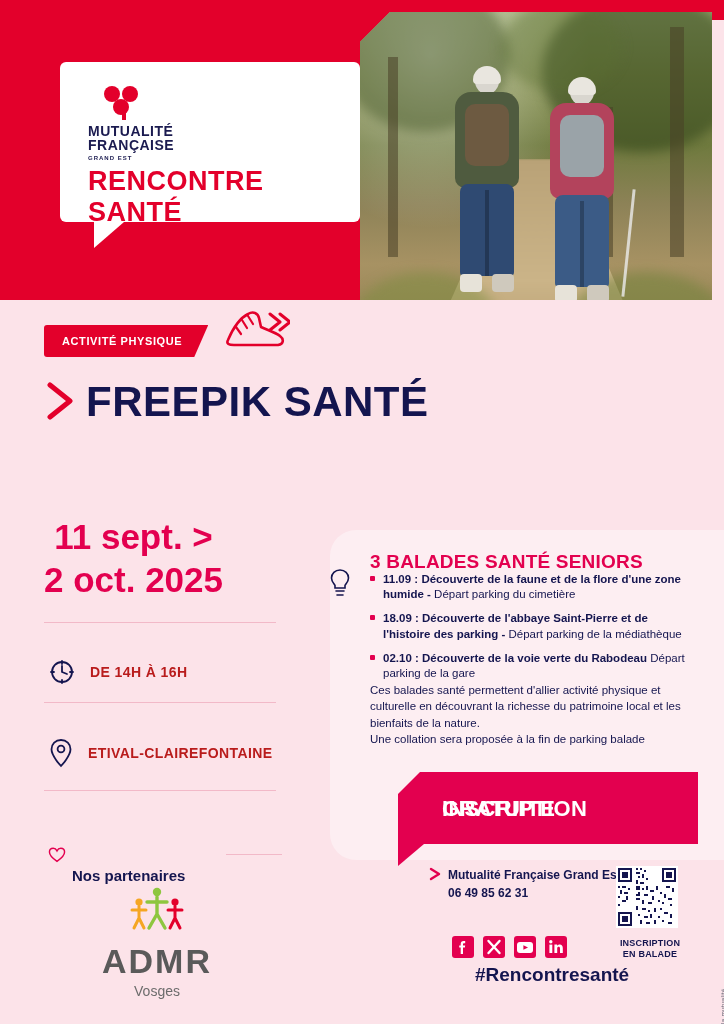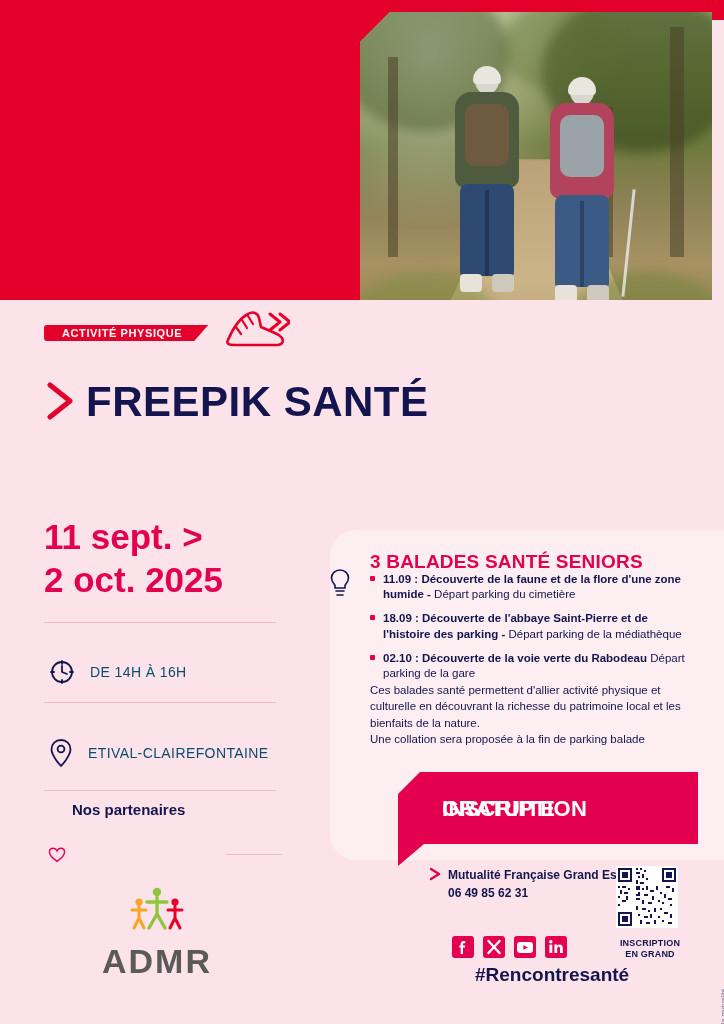--- a/index.html
+++ b/index.html
@@ -110,48 +110,48 @@
   
   .body-pink { position:absolute; left:0; top:300px; width:724px; height:724px; background:#fce3e9; }
   .soft-panel {
     position:absolute; left: 330px; top: 530px; width: 394px; height: 330px;
     background: #fdeef2; border-radius: 26px 0 0 26px;
   }
 
   
   .tag {
     position:absolute; left: 44px; top: 325px;
-    height: 16px; padding: 0 26px 0 18px;
+    height: 32px; padding: 0 26px 0 18px;
     background:#e3002b; color:#fff; font-size: 11px; font-weight:bold;
     letter-spacing: .6px; display:flex; align-items:center;
     clip-path: polygon(0 0, 100% 0, calc(100% - 14px) 100%, 0 100%);
     border-radius: 3px 0 0 3px;
   }
   .shoe-icon { position:absolute; left: 220px; top: 300px; width: 70px; height: 60px; }
 
   
   .main-title {
     position:absolute; left: 86px; top: 378px;
     font-size: 42px; font-weight: bold; color:#14154f; letter-spacing: .5px;
   }
   .chev-title { position:absolute; left: 46px; top: 382px; width: 30px; height: 38px; }
 
   
   .dates {
     position:absolute; left: 44px; top: 516px;
-    font-size: 35px; font-weight: bold; color:#e3004f; line-height: 1.22;
+    font-size: 35px; font-weight: bold; color:#e3004f; line-height: 1.22; text-align: center;
   }
   .rule { position:absolute; background:#f2b9c8; height:1px; }
 
   .info-row { position:absolute; display:flex; align-items:center; gap:14px; }
-  .info-row .txt { font-size: 14px; font-weight: normal; color:#0c4a6e; letter-spacing:.4px; }
+  .info-row .txt { font-size: 14px; font-weight: bold; color:#b91c1c; letter-spacing:.4px; }
 
   
   .partners-label {
-    position:absolute; left: 72px; top: 801px;
+    position:absolute; left: 72px; top: 867px;
     font-size: 15px; font-weight: bold; color:#14154f;
   }
   .heart-icon { position:absolute; left: 48px; top: 846px; width:18px; height:18px;}
   .admr { position:absolute; left: 62px; top: 886px; width: 190px; text-align:center; }
   .admr-mark { width: 56px; height: 46px; margin: 0 auto 6px; position:relative; }
   .admr-name { font-size: 34px; letter-spacing: 2px; color:#5a5a5a; font-weight:600; }
   .admr-sub { font-size: 14px; color:#6c6c6c; margin-top: 2px; }
 
   
   .list-title {
@@ -237,20 +237,36 @@
         <div class="pack"></div>
       <div class="legs"></div>
         <div class="boots">
           <i></i>
           <i></i>
         </div>
       <div class="pole" style="right:-6px;"></div>
     </div>
   </div>
 
+  <div class="bubble">
+    <div class="logo-wrap">
+      <div class="logo-mark">
+        <span class="l1"></span>
+          <span class="l2"></span>
+          <span class="l3"></span>
+          <span class="stem"></span>
+      </div>
+      <div class="logo-text">
+        <div class="l-a">MUTUALITÉ</div>
+        <div class="l-b">FRANÇAISE</div>
+        <div class="l-c">GRAND EST</div>
+      </div>
+    </div>
+    <div class="bubble-title">RENCONTRE SANTÉ</div>
+  </div>
 
   <div class="body-pink"></div>
   <div class="soft-panel"></div>
 
   <div class="tag">
     <span>ACTIVITÉ PHYSIQUE</span>
   </div>
   <svg class="shoe-icon" viewBox="0 0 70 60">
     <path d="M8 40 C14 26 20 18 28 14 C33 11 38 13 39 18 L41 27 C47 30 55 32 60 36 C64 39 64 44 58 45 L14 45 C9 45 6 44 8 40Z" fill="none" stroke="#e3002b" stroke-width="2.6" stroke-linejoin="round"></path>
     <path d="M28 16 L33 24 M22 20 L27 28 M16 27 L21 34" stroke="#e3002b" stroke-width="2.2" stroke-linecap="round"></path>
@@ -299,20 +315,21 @@
   <div class="admr">
     <svg class="admr-mark" viewBox="0 0 56 46">
       <circle cx="28" cy="6" r="4.2" fill="#8ec63f"></circle>
       <path d="M28 11 L28 28 M18 16 L38 16 M28 28 L20 42 M28 28 L36 42" stroke="#8ec63f" stroke-width="3.4" stroke-linecap="round"></path>
       <circle cx="10" cy="16" r="3.6" fill="#f5a623"></circle>
       <path d="M10 20 L10 32 M3 24 L17 24 M10 32 L5 42 M10 32 L15 42" stroke="#f5a623" stroke-width="3" stroke-linecap="round"></path>
       <circle cx="46" cy="16" r="3.6" fill="#e3002b"></circle>
       <path d="M46 20 L46 32 M39 24 L53 24 M46 32 L41 42 M46 32 L51 42" stroke="#e3002b" stroke-width="3" stroke-linecap="round"></path>
     </svg>
     <div class="admr-name">ADMR</div>
+    <div class="admr-sub">Vosges</div>
   </div>
 
   <svg class="bulb-icon" viewBox="0 0 26 34">
     <path d="M13 3 C8 3 4.5 6.6 4.5 11 C4.5 14.4 6.6 16.3 8 18.4 L8 21 L18 21 L18 18.4 C19.4 16.3 21.5 14.4 21.5 11 C21.5 6.6 18 3 13 3Z" fill="none" stroke="#14154f" stroke-width="1.6"></path>
     <path d="M9 24 L17 24 M10 28 L16 28" stroke="#14154f" stroke-width="1.6" stroke-linecap="round"></path>
   </svg>
   <div class="list-title">3 BALADES SANTÉ SENIORS</div>
 
   <div class="blist">
     <div class="bitem">
@@ -436,17 +453,17 @@
           <rect x="14" y="27" width="2" height="1"></rect>
           <rect x="18" y="26" width="1" height="2"></rect>
         <rect x="9" y="13" width="1" height="1"></rect>
           <rect x="20" y="16" width="1" height="1"></rect>
           <rect x="21" y="20" width="1" height="1"></rect>
       </g>
     </svg>
   </div>
   <div class="qr-cap">
     <span>INSCRIPTION</span><br>
-    <span>EN GRAND</span>
+    <span>EN BALADE</span>
   </div>
 
   <div class="vertical-legal">MFGE- Service communication - Janvier 2025 - © FREEPIK - N° SIREN 517 784 088 109 - régi par le code de la mutualité</div>
 </div>
 
 </body></html>

